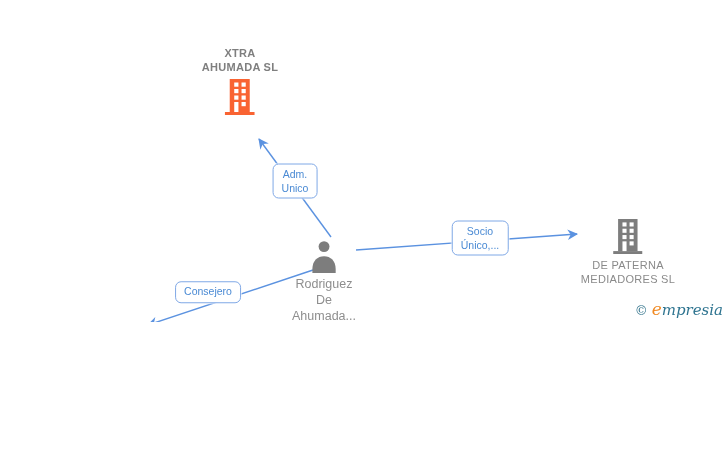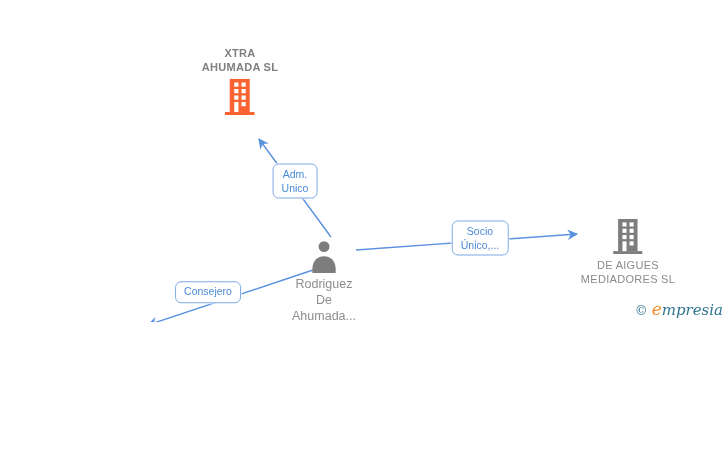--- a/index.html
+++ b/index.html
@@ -121,21 +121,21 @@
       <div>De</div>
       <div>Ahumada...</div>
     </div>
   </div>
 
   <div class="node" style="left:628px; top:219px">
     <svg class="icon-building gray" width="30" height="35" style="margin-top:0">
         <use href="#sym-building"></use>
       </svg>
     <div class="company-name">
-      <div>DE AIGUES</div>
+      <div>DE PATERNA</div>
       <div>MEDIADORES SL</div>
     </div>
   </div>
 
 
   <div class="edge-label" style="left:295px; top:181px">
     <div>Adm.</div>
     <div>Unico</div>
   </div>
 

